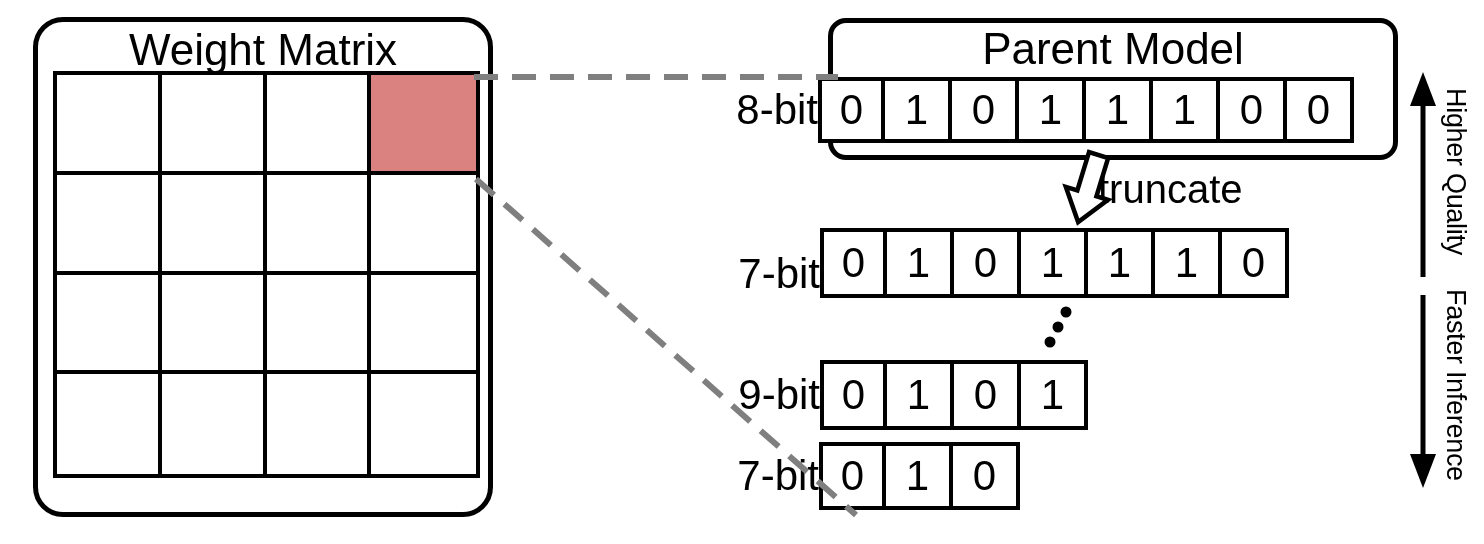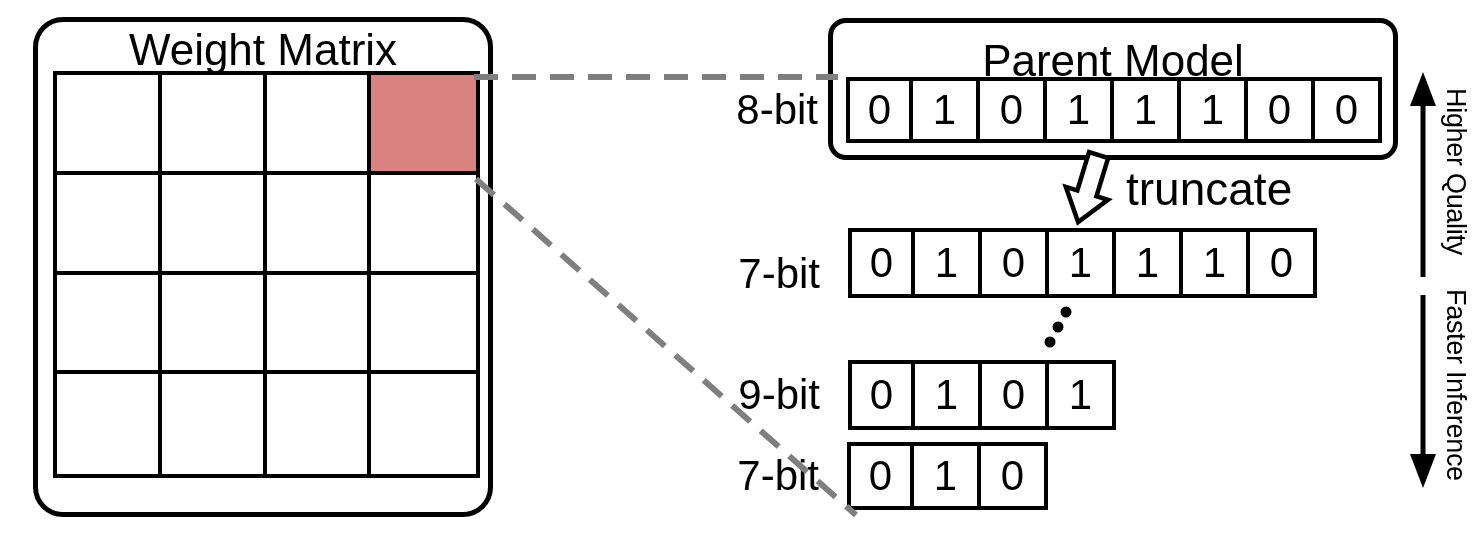--- a/index.html
+++ b/index.html
@@ -23,46 +23,46 @@
     display:grid; grid-template-columns:repeat(4,1fr); grid-template-rows:repeat(4,1fr);
   }
   .wmcell { border-right:4px solid #000; border-bottom:4px solid #000; background:transparent; }
   .wmcell:nth-child(4n) { border-right:none; }
   .wmcell:nth-child(n+13) { border-bottom:none; }
   
   .pm-box {
     position:absolute; left:828px; top:18px; width:570px; height:142px;
     box-sizing:border-box; border:5px solid #000; border-radius:18px; background:#fff;
   }
-  .pm-title { text-align:center; font-size:44px; line-height:48px; margin-top:14px; white-space:nowrap; }
+  .pm-title { text-align:center; font-size:44px; line-height:48px; margin-top:2px; white-space:nowrap; }
   
   .bit-row { position:absolute; display:flex; align-items:center; }
   .bit-label {
-    width:132px; margin-right:28px; text-align:right;
+    width:132px; text-align:right;
     font-size:42px; white-space:nowrap; flex:0 0 auto;
   }
   .cells { display:flex; }
   .bitcell {
     width:67px; box-sizing:border-box; border:4px solid #000; background:#fff;
     display:flex; align-items:center; justify-content:center;
     font-size:42px;
   }
   .bitcell + .bitcell { border-left:none; }
   #row-8bit { left:686px; top:77px; }
   #row-8bit .bitcell { height:66px; }
   #row-7bit { left:688px; top:228px;align-items:flex-end; }
   #row-7bit .bitcell { height:70px; }
   #row-4bit { left:688px; top:360px; }
   #row-4bit .bitcell { height:70px; }
   #row-3bit { left:687px; top:442px; }
   #row-3bit .bitcell { height:68px; }
   
   .truncate-label {
-    position:absolute; left:1126px; top:164px;
-    font-size:46px; line-height:50px; white-space:nowrap;
+    position:absolute; left:1098px; top:164px;
+    font-size:40px; line-height:50px; white-space:nowrap;
   }
   
   .v-label {
     position:absolute; writing-mode:vertical-rl; text-orientation:mixed;
     font-size:27px; white-space:nowrap; letter-spacing:-0.3px;
   }
   #v-quality  { left:1440px; top:88px;  }
   #v-faster   { left:1440px; top:289px; }
   
   .overlay { position:absolute; left:0; top:0; pointer-events:none; }

